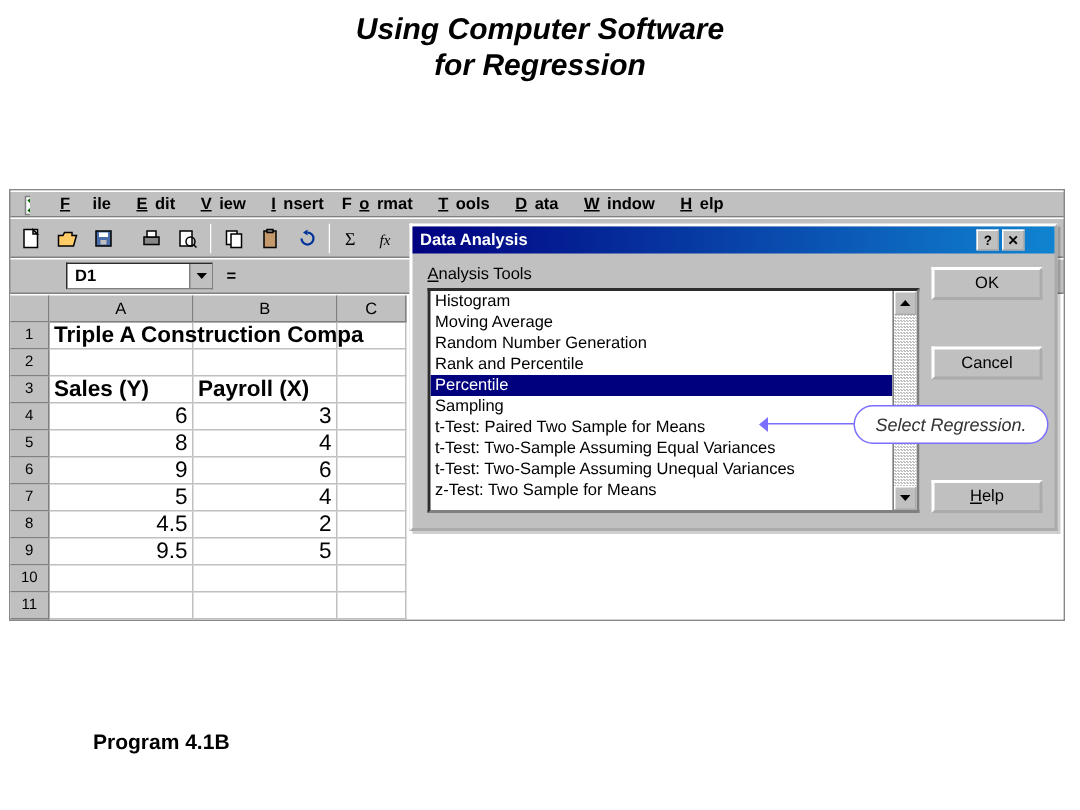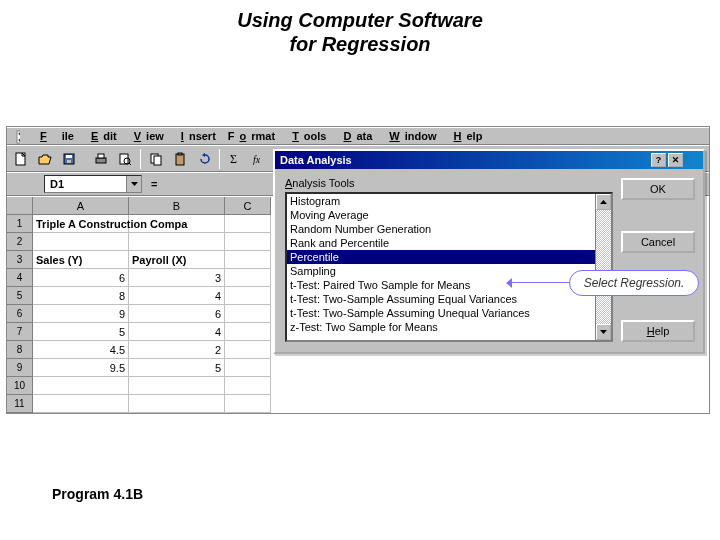--- a/index.html
+++ b/index.html
@@ -1,18 +1,18 @@
 <!DOCTYPE html>
 <html><head>
 <meta charset="utf-8">
 <style>
   * { box-sizing: border-box; margin: 0; padding: 0; }
   body { width: 720px; height: 540px; font-family: Arial, sans-serif; background: #fff; position: relative; overflow: hidden; }
   .slide-title { font-size: 20px; font-weight: bold; font-style: italic; text-align: center; padding: 8px 0 18px 0; line-height: 1.2; }
-  .slide-caption { position: absolute; left: 52px; bottom: 38px; font-size: 14px; font-weight: bold; }
+  .slide-caption { position: absolute; left: 62px; bottom: 38px; font-size: 14px; font-weight: bold; }
 
   .app { position: absolute; left: 6px; top: 126px; width: 704px; background: #c0c0c0; border: 1px solid #888; font-family: "MS Sans Serif", Tahoma, sans-serif; font-size: 11px; color: #000; }
 
   
   .menubar { display: flex; align-items: flex-start; gap: 2px; padding: 1px 3px; border-bottom: 1px solid #808080; border-top: 1px solid #fff; font-weight: bold; }
   .sysicon { width: 14px; height: 14px; margin: 0 3px 0 1px; display: inline-flex; }
   .menubar span { padding: 1px 5px; cursor: default; }
   .ul { text-decoration: underline; }
 
   
@@ -30,21 +30,21 @@
   .namebox { display:flex; align-items:center; background:#fff; border:1px inset #808080; width:98px; height:18px;margin-left:34px; }
   .namebox .txt{ flex:1; padding:1px 5px; font-weight:bold; font-size:11px; }
   .eq { font-weight:bold; padding:0 3px;}
 
   
   .grid { background:#fff; border-top:1px solid #fff;}
   .row { display:flex; height:18px; }
   .rh { width:26px; background:#c0c0c0; border-right:1px solid #808080; border-bottom:1px solid #808080; display:flex; align-items:center; justify-content:center; font-size:10px;}
   .ch { background:#c0c0c0; border-right:1px solid #808080; border-bottom:1px solid #808080; display:flex; align-items:center; justify-content:center; font-size:11px; height:18px;}
   .sel-all { width:26px; height:18px; background:#c0c0c0; border-right:1px solid #808080; border-bottom:1px solid #808080;}
-  .cell { border-right:1px solid #c0c0c0; border-bottom:1px solid #c0c0c0; padding:1px 3px; font-size:11px; display:flex; align-items:center; overflow:hidden; white-space:nowrap;}
+  .cell { border-right:1px solid #c0c0c0; border-bottom:1px solid #c0c0c0; padding:1px 3px; font-size:15px; display:flex; align-items:center; overflow:hidden; white-space:nowrap;}
   .cA{width:96px;} .cB{width:96px;} .cC{width:46px;}
   .bold { font-weight:bold; }
   .right { justify-content:flex-end; }
 
   
   .dialog { position:absolute; left:266px; top:22px; width:432px; background:#c0c0c0; border:2px outset #fff; box-shadow:2px 2px 0 #00000030; font-size:11px;}
   .dlg-title { background:linear-gradient(to right,#000080,#1084d0); color:#fff; display:flex; align-items:center; justify-content:space-between; padding:2px 20px 2px 5px; font-weight:bold; height:18px;}
   .dlg-title .btns { display:flex; gap:2px;}
   .winbtn { width:15px; height:14px; background:#c0c0c0; border:1px outset #fff; display:flex; align-items:center; justify-content:center; font-size:9px; font-weight:bold; color:#000;}
   .dlg-body { padding:8px 8px 10px 10px; display:flex; gap:8px;}

